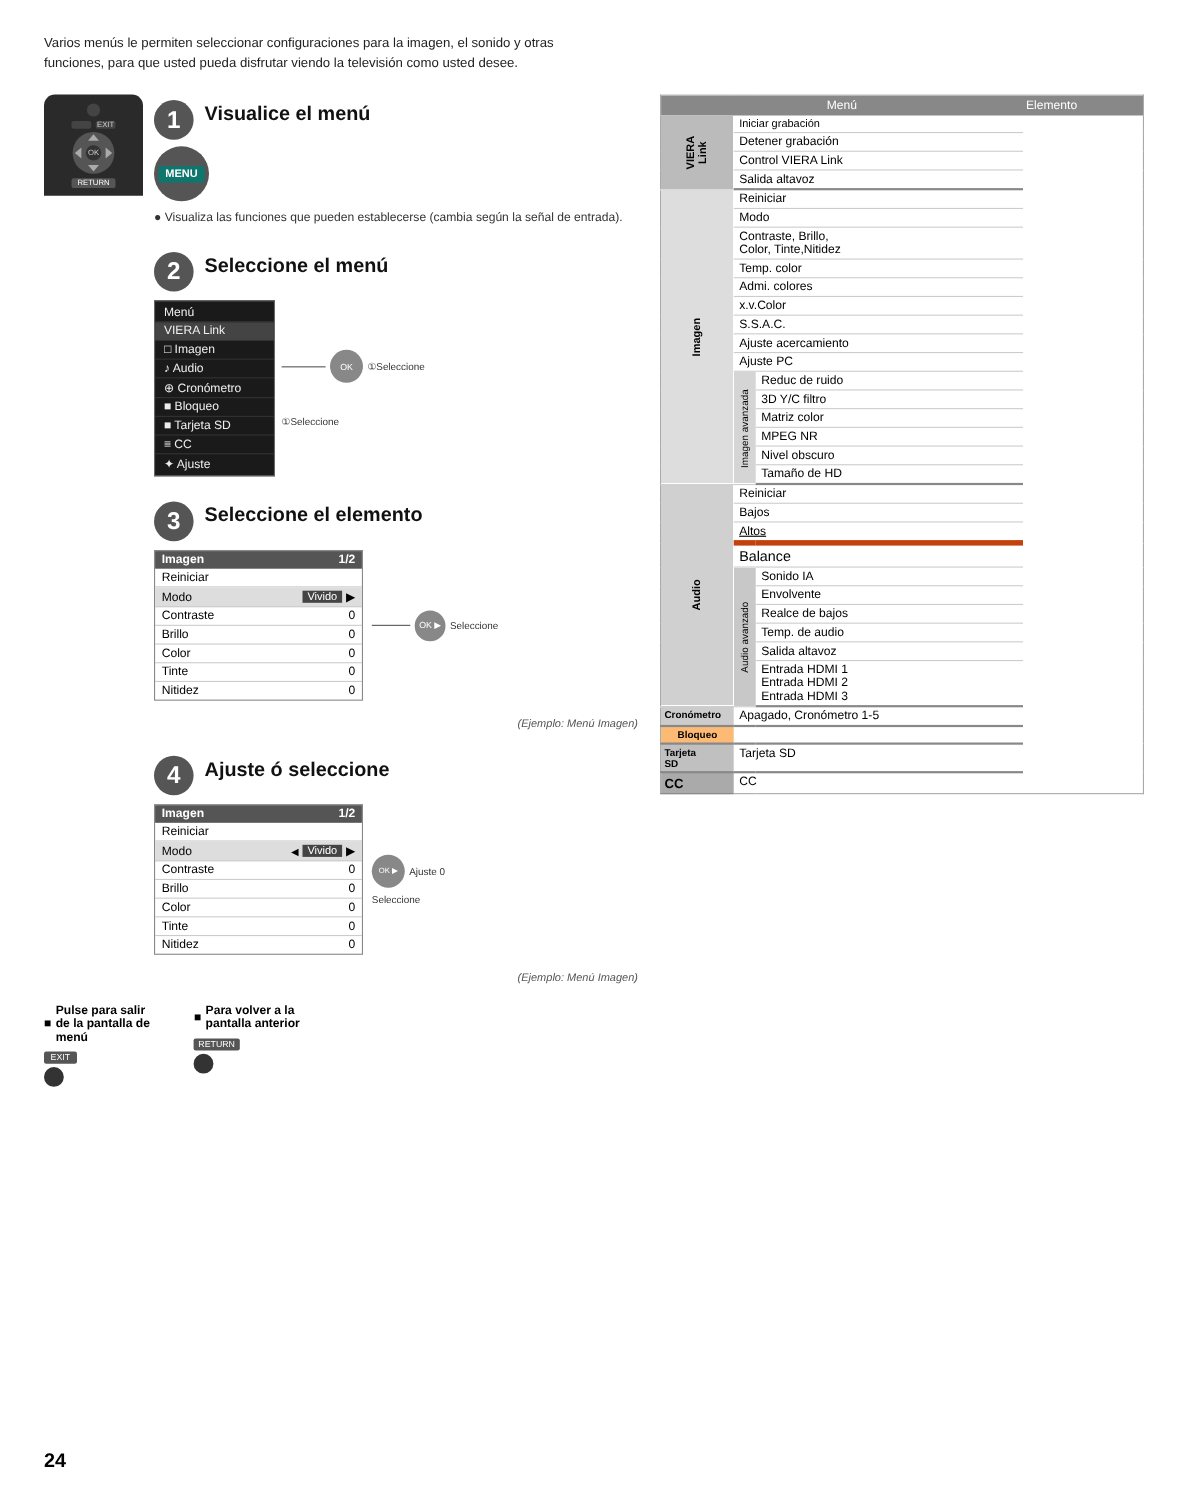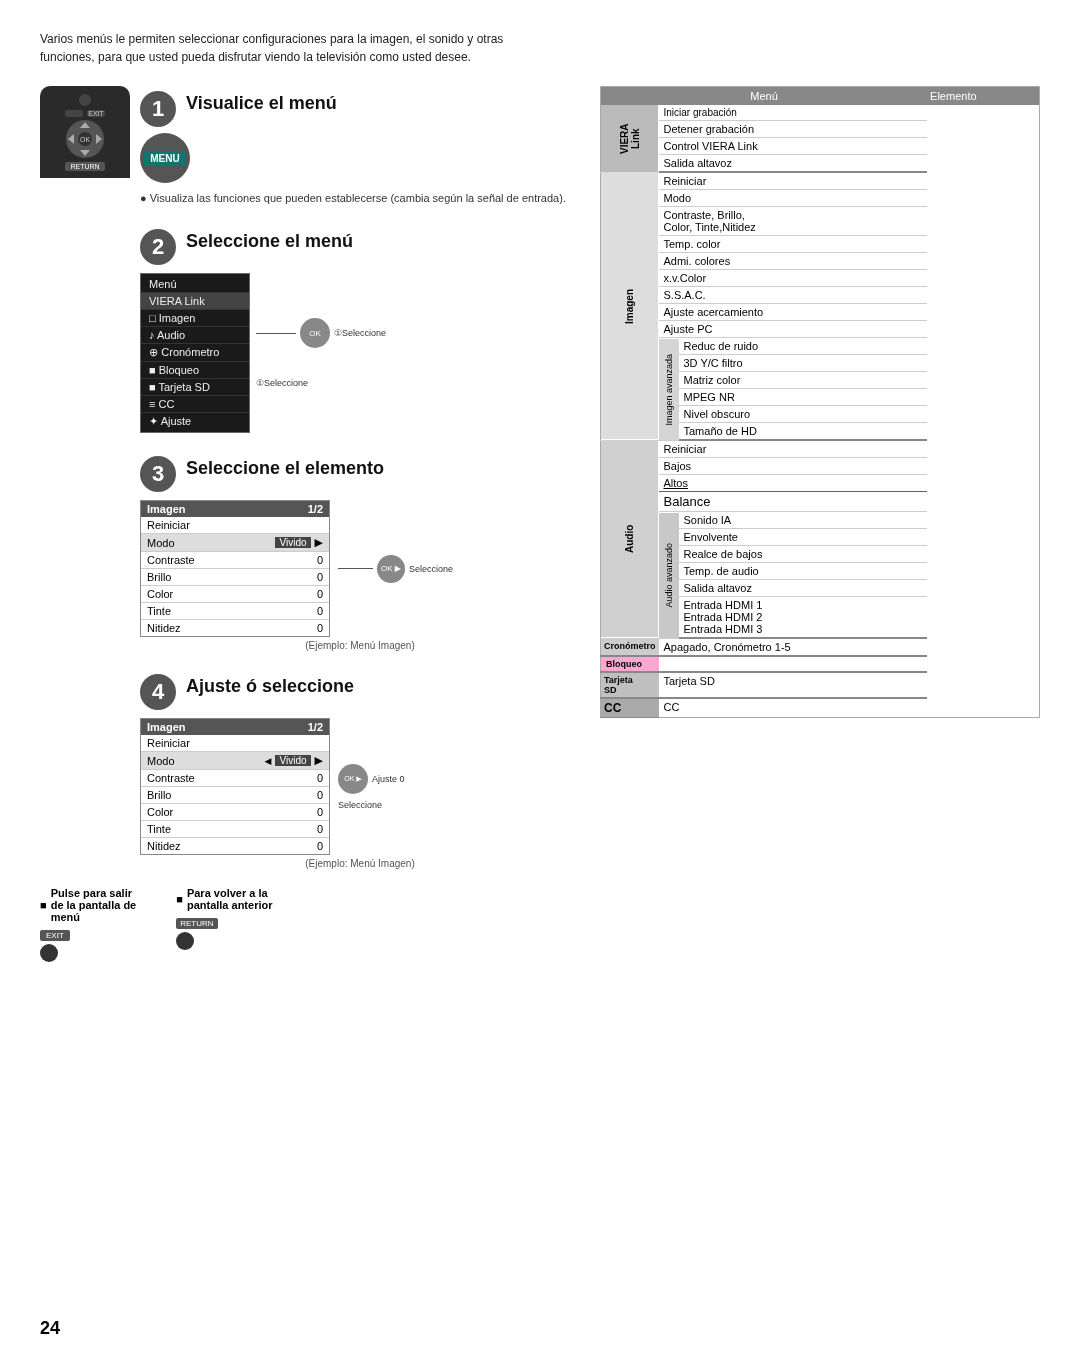--- a/index.html
+++ b/index.html
@@ -169,22 +169,23 @@
       background: #ccc;
       font-size: 11px;
       font-weight: bold;
       text-align: center;
       vertical-align: middle;
       padding: 4px 2px;
     }
     .example-label {
       font-size: 10px;
       color: #555;
-      text-align: center;
-      margin-top: 3px;
+      text-align: right;
+      margin-top: 16px;
+      font-style: italic;
     }
     .page-number {
       position: absolute;
       bottom: 24px;
       left: 40px;
       font-size: 18px;
       font-weight: bold;
     }
   </style>
 </head>
@@ -483,21 +484,21 @@
           </tr>
 
           <tr>
             <td rowspan="10" class="menu-cat-label" style="background:#d0d0d0;font-size:10px;font-weight:bold;text-align:center;vertical-align:middle;writing-mode:vertical-rl;transform:rotate(180deg);width:16px;">Audio</td>
             <td colspan="2" style="border-bottom:1px solid #ccc;padding:2px 5px;font-size:11px;">Reiniciar</td>
           </tr>
           <tr>
             <td colspan="2" style="border-bottom:1px solid #ccc;padding:2px 5px;font-size:11px;">Bajos</td>
           </tr>
           <tr>
-            <td colspan="2" style="border-bottom:1px solid #c2410c;padding:2px 5px;font-size:11px;text-decoration:underline;">Altos</td>
+            <td colspan="2" style="border-bottom:5px solid #c2410c;padding:2px 5px;font-size:11px;text-decoration:underline;">Altos</td>
           </tr>
           <tr>
             <td colspan="2" style="border-bottom:1px solid #ccc;padding:2px 5px;font-size:13px;">Balance</td>
           </tr>
 
           <tr>
             <td rowspan="6" style="background:#c8c8c8;font-size:9px;text-align:center;vertical-align:middle;writing-mode:vertical-rl;transform:rotate(180deg);width:14px;border-bottom:1px solid #ccc;">Audio avanzado</td>
             <td style="border-bottom:1px solid #ccc;padding:2px 5px;font-size:11px;">Sonido IA</td>
           </tr>
           <tr>
@@ -515,21 +516,21 @@
           <tr>
             <td style="border-bottom:2px solid #888;padding:2px 5px;font-size:11px;">Entrada HDMI 1<br>Entrada HDMI 2<br>Entrada HDMI 3</td>
           </tr>
 
           <tr>
             <td style="background:#ccc;font-size:9px;font-weight:bold;padding:2px 3px;border-bottom:2px solid #888;white-space:nowrap;">Cronómetro</td>
             <td colspan="2" style="border-bottom:2px solid #888;padding:2px 5px;font-size:11px;">Apagado, Cronómetro 1-5</td>
           </tr>
 
           <tr>
-            <td style="background:#f9a8d4;font-size:9px;font-weight:bold;padding:2px 5px;border-bottom:2px solid #888;">Bloqueo</td>
+            <td style="background:#fdba74;font-size:9px;font-weight:bold;padding:2px 15px;border-bottom:2px solid #888;">Bloqueo</td>
             <td colspan="2" style="border-bottom:2px solid #888;padding:2px 5px;font-size:11px;"></td>
           </tr>
 
           <tr>
             <td style="background:#c0c0c0;font-size:9px;font-weight:bold;padding:2px 3px;border-bottom:2px solid #888;white-space:nowrap;">Tarjeta<br>SD</td>
             <td colspan="2" style="border-bottom:2px solid #888;padding:2px 5px;font-size:11px;">Tarjeta SD</td>
           </tr>
 
           <tr>
             <td style="background:#aaa;font-size:12px;font-weight:bold;padding:2px 3px;border-bottom:1px solid #888;">CC</td>

